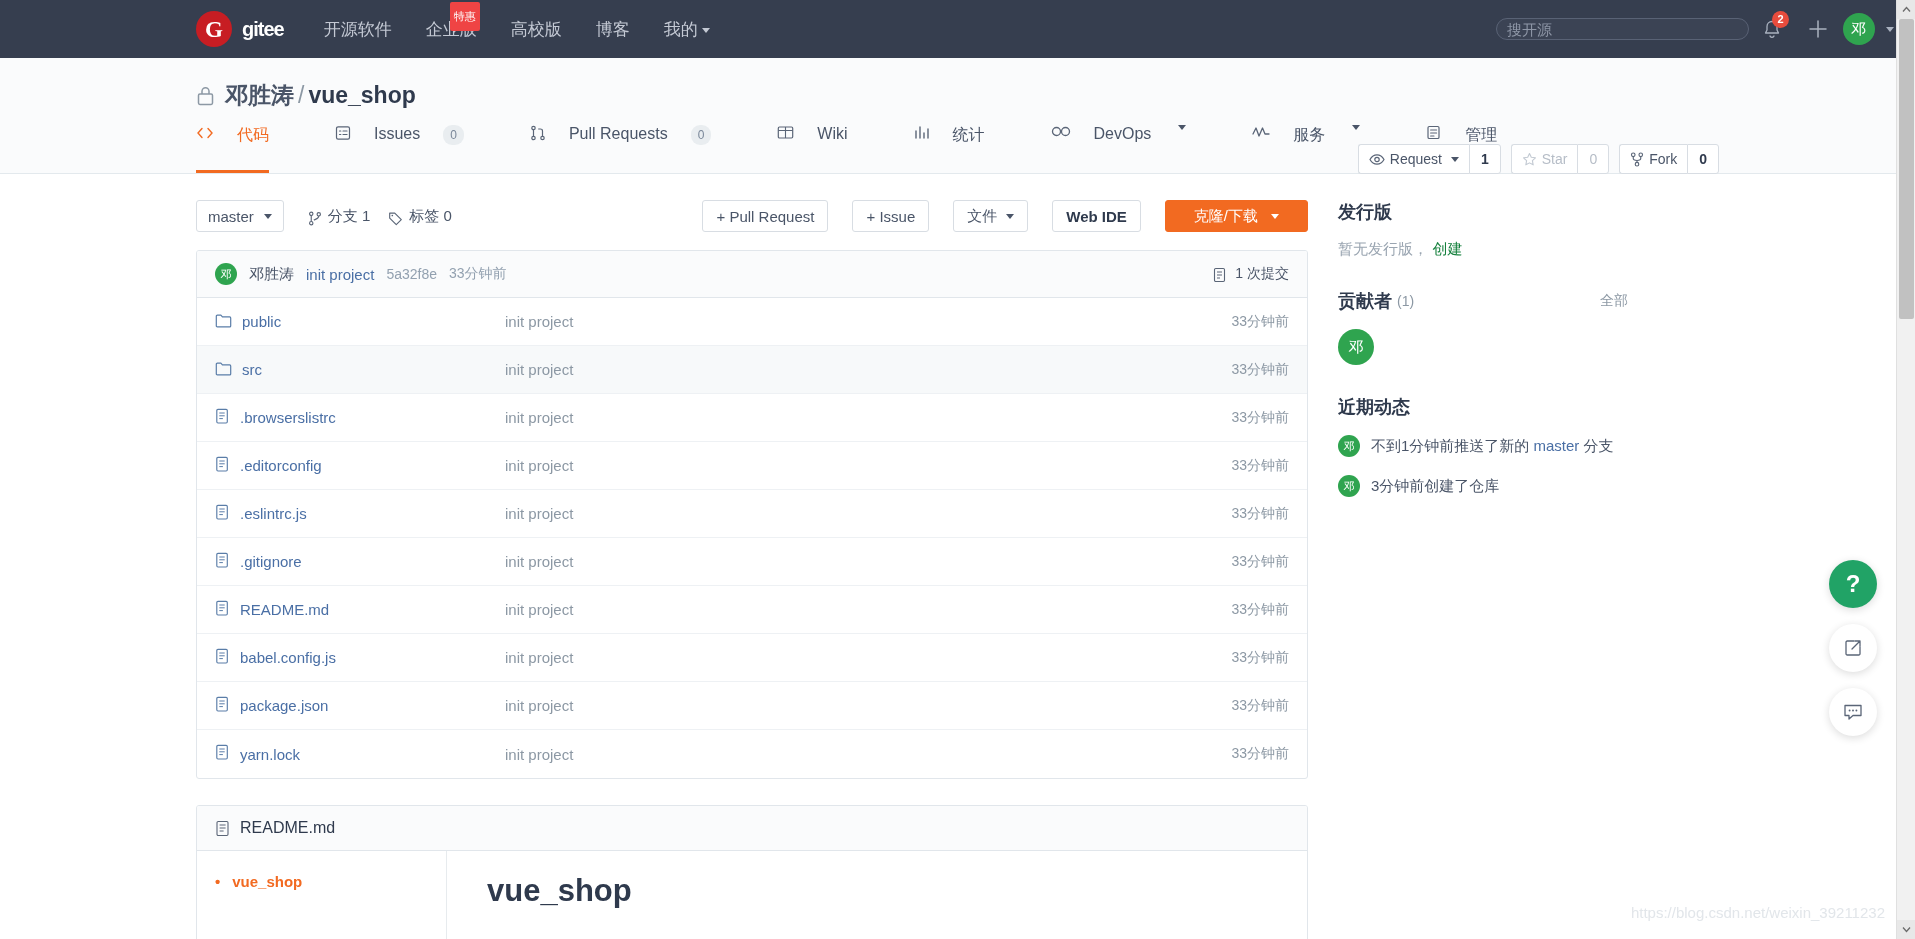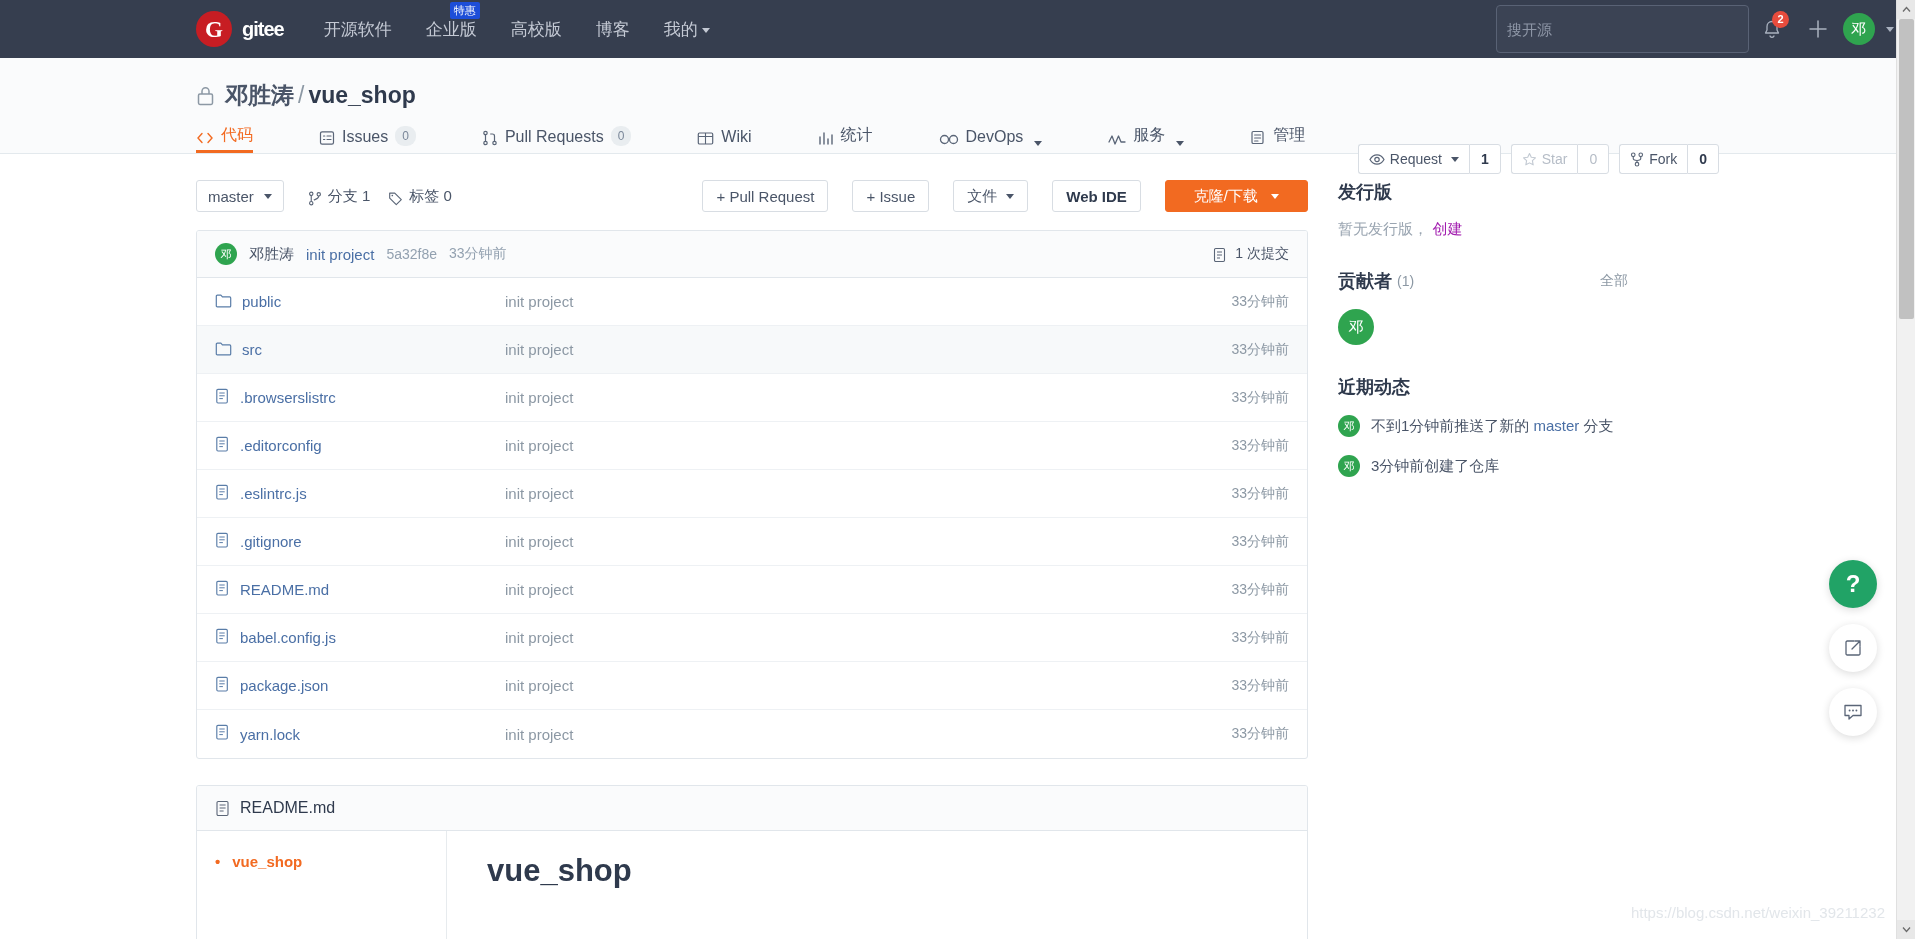--- a/index.html
+++ b/index.html
@@ -33,39 +33,39 @@
     color: #ffffff; font-size: 20px; font-weight: bold;
     letter-spacing: -1px;
   }
   .nav-main { display: flex; align-items: center; margin-left: 40px; gap: 34px; }
   .nav-link {
     color: #c4c9d4; font-size: 17px; text-decoration: none;
     position: relative; white-space: nowrap; cursor: pointer;
   }
   .nav-badge {
     position: absolute; top: -16px; left: 24px;
-    background: #1d4ed8; color: #fff;
+    background: #ef4444; color: #fff;
     font-size: 11px; line-height: 1;
-    padding: 3px 4px; border-radius: 2px;
+    padding: 9px 4px; border-radius: 2px;
     white-space: nowrap;
   }
   .caret {
     display: inline-block; width: 0; height: 0;
     border-left: 4px solid transparent; border-right: 4px solid transparent;
     border-top: 5px solid currentColor;
     vertical-align: middle; margin-left: 4px;
   }
   .top-right {
     position: absolute; right: 20px; top: 0; height: 58px;
     display: flex; align-items: center; gap: 0;
   }
   .search-box {
-    width: 253px; height: 48px;
+    width: 253px; height: 22px;
     background: #3b4354; border: 1px solid #596275;
-    border-radius: 4px;
+    border-radius: 12px;
     color: #9aa2b2; font-size: 15px;
     padding: 0 10px; outline: none;
     font-family: "Liberation Sans", sans-serif;
   }
   .search-box::placeholder { color: #8e96a6; }
   .icon-btn {
     width: 46px; height: 58px; display: flex;
     align-items: center; justify-content: center;
     position: relative; cursor: pointer;
   }
@@ -122,22 +122,22 @@
   }
   .btn-group.disabled > .bg-main,
   .btn-group.disabled > .bg-count { color: #b6bdc7; }
 
   
   .tabs {
     display: flex; padding: 0 196px; gap: 0;
     background: #fafbfc;
   }
   .tab {
-    display: flex; align-items: flex-end; gap: 7px;
-    padding: 14px 0 4px 0; margin-right: 66px;
+    display: flex; align-items: flex-start; gap: 23px;
+    padding: 14px 0 24px 0; margin-right: 66px;
     font-size: 16px; color: #4a5568; cursor: pointer;
     border-bottom: 3px solid transparent;
     white-space: nowrap;
   }
   .tab.active { color: #f26a21; border-bottom-color: #f26a21; }
   .tab .count {
     background: #e9edf0; color: #7a8799;
     border-radius: 9px; font-size: 12px;
     padding: 1px 7px; line-height: 1.5;
   }
@@ -244,21 +244,21 @@
     display: flex; align-items: center;
     font-size: 18px; color: #2f3a4d; font-weight: bold;
     margin-bottom: 16px;
   }
   .side-head .sub { font-size: 14px; color: #8c98a4; font-weight: normal; margin-left: 5px; }
   .side-head .right {
     margin-left: auto; font-size: 14px; color: #8c98a4;
     font-weight: normal; cursor: pointer;
   }
   .side-muted { font-size: 15px; color: #9aa5b1; }
-  .side-link { font-size: 15px; color: #a21caf; cursor: pointer; }
+  .side-link { font-size: 15px; color: #15803d; cursor: pointer; }
   .contrib-avatar {
     width: 36px; height: 36px; border-radius: 50%;
     background: #2fa44f; color: #fff; font-size: 15px;
     display: flex; align-items: center; justify-content: center;
     cursor: pointer;
   }
   .activity-item {
     display: flex; align-items: flex-start; gap: 11px; margin-bottom: 18px;
   }
   .activity-text { font-size: 15px; color: #4a5568; line-height: 1.45; }

